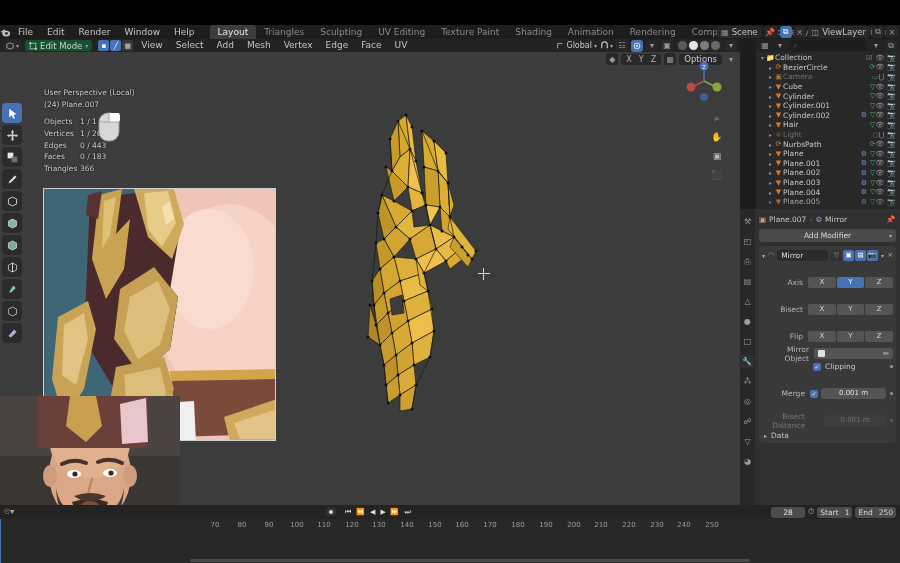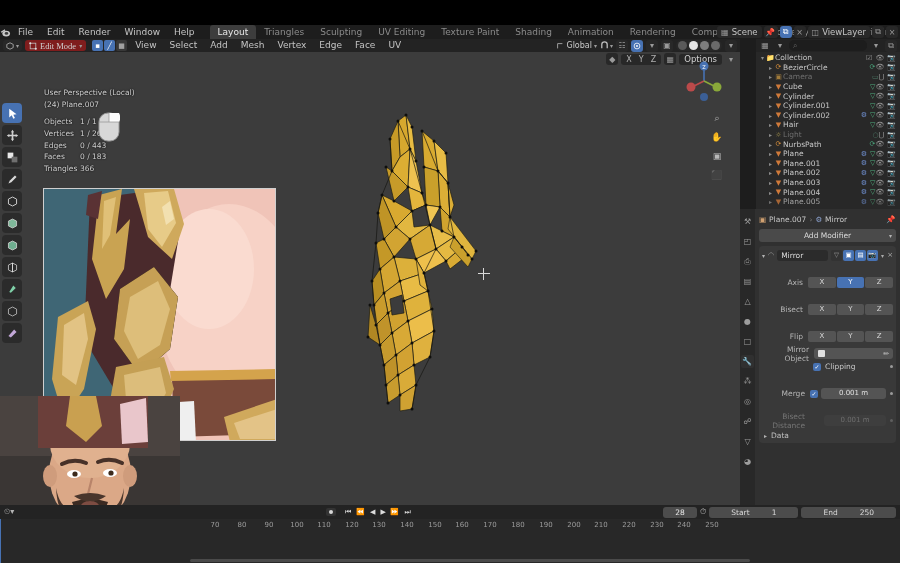--- a/index.html
+++ b/index.html
@@ -31,22 +31,22 @@
             align-items:center; justify-content:center; color:#9a9a9a; font-size:8px; padding:0 2px;}
   .sq-btn.hl { background:#4772b3; color:#fff; }
 
   
   .viewport { position:absolute; left:0; top:39px; width:740px; height:466px; background:#3c3c3c; }
   .vp-header { position:absolute; left:0; top:0; width:740px; height:13px; background:#232323;
                display:flex; align-items:center; padding:0 3px; gap:3px; }
   .vp-header .hmi { padding:0 5px; line-height:13px; font-size:9px; color:#c4c4c4; white-space:nowrap; }
   .editor-sel { display:flex; align-items:center; gap:2px; background:#282828; border-radius:3px;
                 padding:0 3px; height:11px; }
-  .mode-sel { display:flex; align-items:center; gap:3px; background:#7f1d1d; border-radius:3px;
-              padding:0 4px; height:11px; font-size:8.5px; color:#d0d0d0; min-width:58px;font-family:Liberation Serif, serif;}
+  .mode-sel { display:flex; align-items:center; gap:3px; background:#14532d; border-radius:3px;
+              padding:0 4px; height:11px; font-size:8.5px; color:#d0d0d0; min-width:58px;}
   .sel-modes { display:flex; gap:1px; margin-left:3px; }
   .sel-modes div { width:11px; height:11px; background:#4772b3; border-radius:2px; display:flex;
                    align-items:center; justify-content:center; font-size:7px; color:#fff; }
   .sel-modes div.off { background:#383838; color:#a0a0a0; }
   .vp-header-right { position:absolute; right:3px; top:0; height:13px; display:flex;
                      align-items:center; gap:3px; }
   .shade-group { display:flex; align-items:center; background:#282828; border-radius:7px; height:11px;
                  padding:0 2px; gap:2px; }
   .shade-ball { width:9px; height:9px; border-radius:50%; background:#6e6e6e; }
   .shade-ball.sel { background:#e4e4e4; }
@@ -157,21 +157,21 @@
   .tl-editor-ic { margin:0 4px; color:#b5b5b5; font-size:8px; }
   .tl-rec { position:absolute; left:326px; top:3px; width:10px; height:8px; background:#333;
             border-radius:2px; display:flex; align-items:center; justify-content:center; }
   .tl-rec i { width:4px; height:4px; border-radius:50%; background:#d8d8d8; display:block; }
   .tl-play { position:absolute; left:345px; top:0; height:14px; display:flex; align-items:center;
              gap:5px; color:#dcdcdc; font-size:7px; }
   .tl-right { position:absolute; right:4px; top:0; height:14px; display:flex; align-items:center; gap:3px; }
   .tl-frame { background:#4c4c4c; border-radius:3px; height:11px; min-width:34px; line-height:11px;
               text-align:center; font-size:7.5px; color:#e8e8e8; }
   .tl-se { background:#4c4c4c; border-radius:3px; height:11px; display:flex; align-items:center;
-           padding:0 22px; gap:22px; font-size:7.5px; color:#dadada; }
+           padding:0 3px; gap:6px; font-size:7.5px; color:#dadada; }
   .tl-ruler { position:relative; height:14px; background:#282828; }
   .tl-ruler .tick { position:absolute; top:2px; font-size:7px; color:#9c9c9c; transform:translateX(-50%); }
   .tl-body { position:relative; height:30px; background:#282828; }
   .tl-playhead { position:absolute; top:0; width:1px; height:44px; background:#4772b3; }
   .tl-scrollbar { position:absolute; left:190px; bottom:1px; width:560px; height:3px;
                   background:#4a4a4a; border-radius:2px; }
 
   .blackbar-top { position:absolute; left:0; top:0; width:900px; height:25px; background:#000; }
   .blackbar-bottom { position:absolute; left:0; bottom:0; width:900px; height:0; background:#000; }
 

